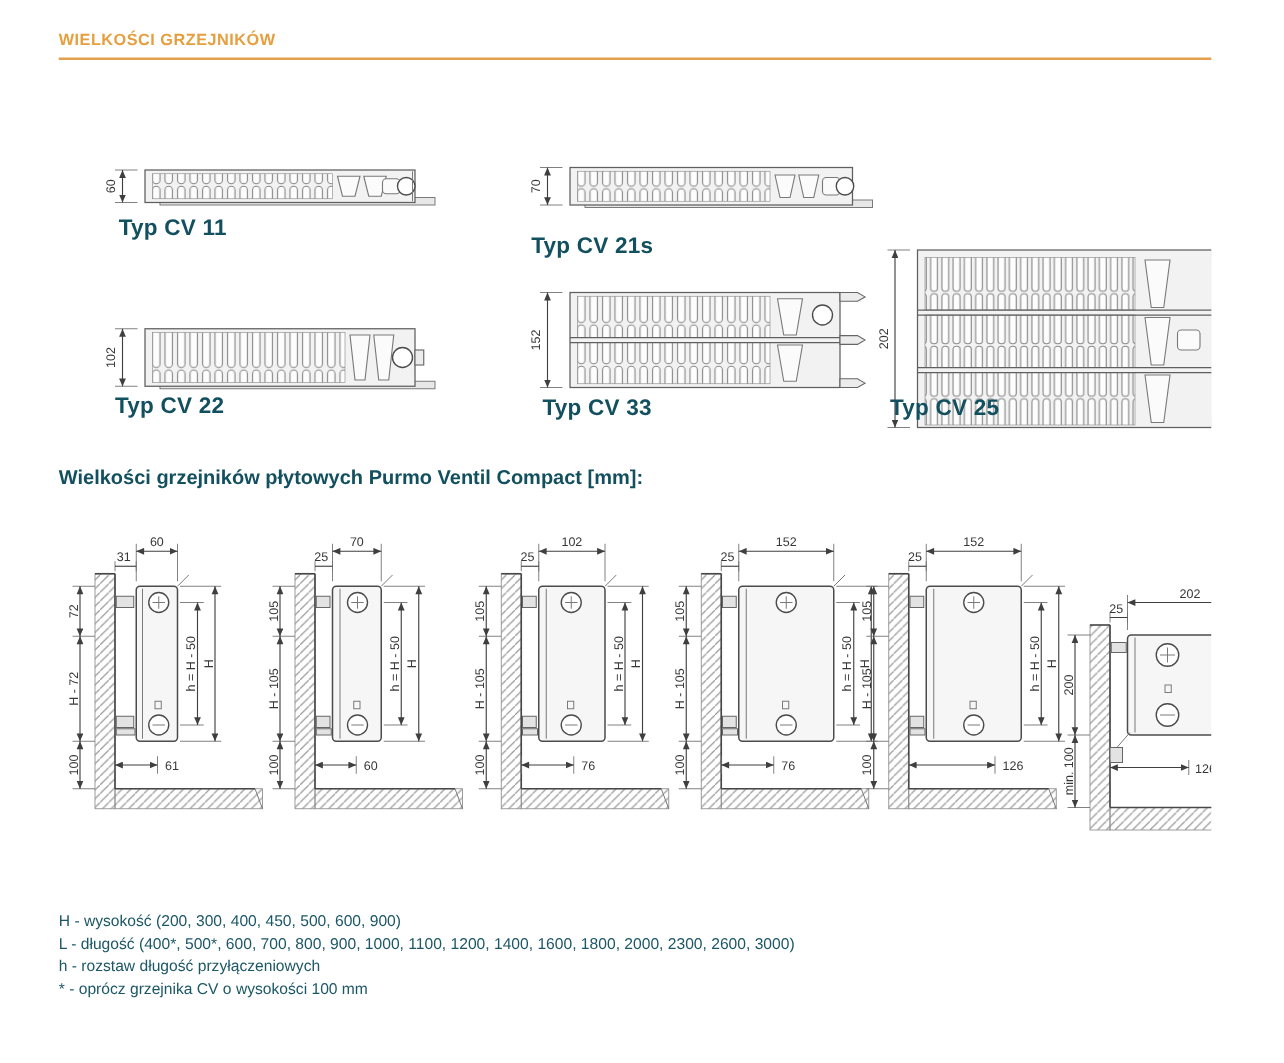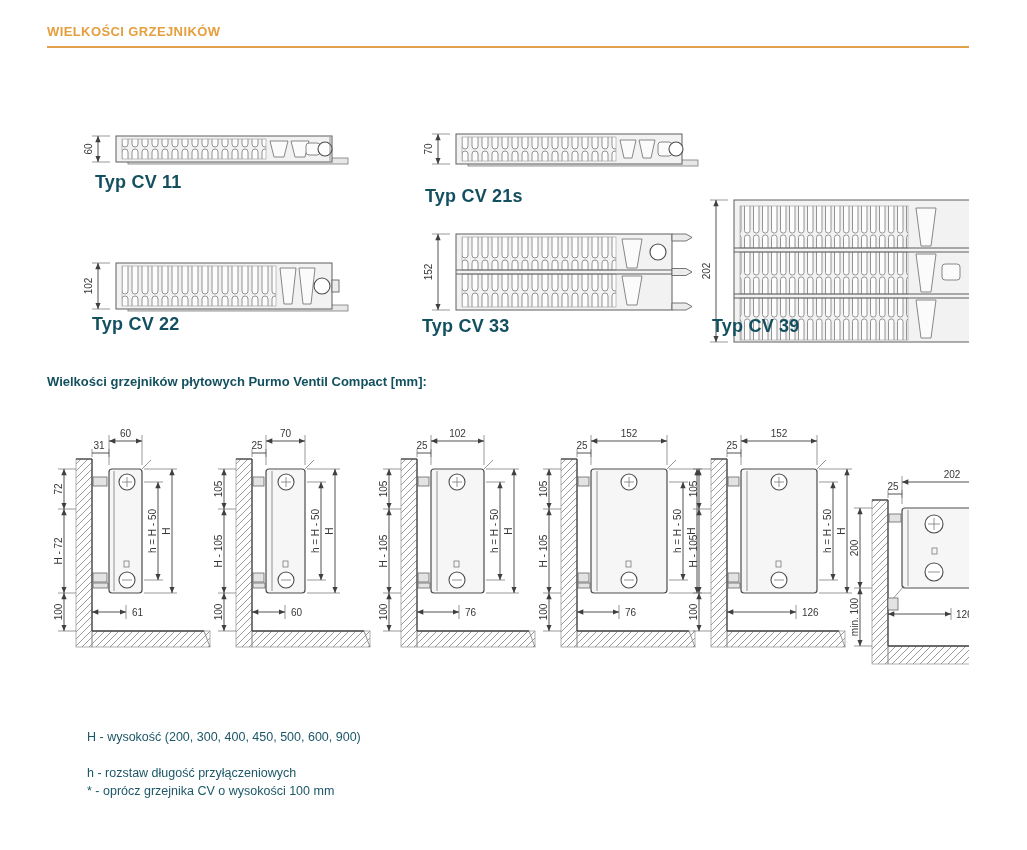--- a/index.html
+++ b/index.html
@@ -11,23 +11,23 @@
   #page-title {
     left:47px; top:24px; font-size:13px; font-weight:700;
     letter-spacing:0.4px; color:#E59F3E;
   }
   #title-rule { left:47px; top:46px; width:933px; height:2px; background:#E2A04C; }
   #accent-bar { left:1020px; top:64px; width:5px; height:786px; background:#EDAE54; }
   .type-label {
     font-size:18px; font-weight:700; color:#13505F; letter-spacing:0.2px;
   }
   #section-heading {
-    left:47px; top:374px; font-size:13px; font-weight:700; color:#13505F;
+    left:47px; top:374px; font-size:16px; font-weight:700; color:#13505F;
   }
-  .legend-line { left:47px; font-size:12.5px; color:#1C5767;margin-left:40px; }
+  .legend-line { left:47px; font-size:12.5px; color:#1C5767; }
   svg { overflow:visible; }
   svg text { font-family:"Liberation Sans", sans-serif; font-size:10px; fill:#373737; }
   .panel  { fill:#f2f2f2; stroke:#5f5f5f; stroke-width:1; }
   .plate  { fill:#e7e7e7; stroke:#7a7a7a; stroke-width:0.8; }
   .finbox { stroke:#8a8a8a; stroke-width:0.5; }
   .poly   { fill:#fbfbfb; stroke:#7a7a7a; stroke-width:0.9; }
   .rail   { stroke:#5f5f5f; stroke-width:1; fill:none; }
   .stub   { fill:#ececec; stroke:#666; stroke-width:0.9; }
   .hatched{ fill:url(#hatch); stroke:#8f8f8f; stroke-width:0.7; }
   .edge   { stroke:#474747; stroke-width:1.3; }
@@ -132,21 +132,21 @@
     <rect x="42" y="48" width="154" height="33" fill="url(#finsD)" class="finbox"></rect>
     <line x1="36" y1="44" x2="252" y2="44" class="rail"></line>
       <line x1="36" y1="48" x2="252" y2="48" class="rail"></line>
     <polygon class="poly" points="202,13 207,42 217,42 222,13"></polygon>
     <polygon class="poly" points="202,50 207,79 217,79 222,50"></polygon>
     <circle cx="238" cy="26" r="8" class="circ"></circle>
     <polygon class="stub" points="252,8 266,8 272,11.5 266,15 252,15"></polygon>
     <polygon class="stub" points="252,42.5 266,42.5 272,46 266,49.5 252,49.5"></polygon>
     <polygon class="stub" points="252,77 266,77 272,80.5 266,84 252,84"></polygon>
   </svg>
-  <div class="abs type-label" style="left:422px;top:316px">Typ CV 33</div>
+  <div class="abs type-label" style="left:434px;top:316px">Typ CV 33</div>
 
   <svg class="abs" style="left:698px;top:192px" width="312" height="158">
     <line x1="12" y1="8" x2="30" y2="8" class="ext"></line>
       <line x1="12" y1="150" x2="30" y2="150" class="ext"></line>
     <line x1="18" y1="8" x2="18" y2="150" class="dim" marker-start="url(#aS)" marker-end="url(#aE)"></line>
     <text transform="rotate(-90 9 79)" x="9" y="82" text-anchor="middle">202</text>
     <rect x="36" y="8" width="236" height="142" class="panel"></rect>
     <rect x="42" y="14" width="168" height="42" fill="url(#finsF)" class="finbox"></rect>
     <rect x="42" y="60" width="168" height="42" fill="url(#finsF)" class="finbox"></rect>
     <rect x="42" y="106" width="168" height="42" fill="url(#finsF)" class="finbox"></rect>
@@ -157,21 +157,21 @@
     <polygon class="poly" points="218,16 223,54 233,54 238,16"></polygon>
     <polygon class="poly" points="218,62 223,100 233,100 238,62"></polygon>
     <polygon class="poly" points="218,108 223,146 233,146 238,108"></polygon>
     <rect x="244" y="72" width="18" height="16" rx="3" class="poly"></rect>
     <polygon class="stub" points="272,7.5 288,7.5 294,11 288,14.5 272,14.5"></polygon>
     <polygon class="stub" points="272,54.5 288,54.5 294,58 288,61.5 272,61.5"></polygon>
     <polygon class="stub" points="272,100.5 288,100.5 294,104 288,107.5 272,107.5"></polygon>
     <polygon class="stub" points="272,142.5 288,142.5 294,146 288,149.5 272,149.5"></polygon>
     <rect x="274" y="71" width="12" height="16" class="stub"></rect>
   </svg>
-  <div class="abs type-label" style="left:712px;top:316px">Typ CV 39</div>
+  <div class="abs type-label" style="left:712px;top:316px">Typ CV 25</div>
 
   <div class="abs" id="section-heading">Wielkości grzejników płytowych Purmo Ventil Compact [mm]:</div>
 
   <svg class="abs" style="left:52px;top:425px" width="170" height="250">
     <rect x="24" y="34" width="16" height="188" class="hatched"></rect>
     <rect x="40" y="206" width="118" height="16" class="hatched"></rect>
     <line x1="24" y1="34" x2="40" y2="34" class="edge"></line>
     <line x1="40" y1="34" x2="40" y2="206" class="edge"></line>
     <line x1="40" y1="206" x2="152" y2="206" class="edge"></line>
     <line x1="152" y1="206" x2="158" y2="222" class="thin"></line>
@@ -464,16 +464,17 @@
     <line x1="169" y1="40" x2="169" y2="120" class="dim" marker-start="url(#aS)" marker-end="url(#aE)"></line>
     <text transform="rotate(-90 151 80)" x="151" y="83" text-anchor="middle">150</text>
     <text transform="rotate(-90 165 80)" x="165" y="83" text-anchor="middle">200</text>
     <line x1="38" y1="140" x2="38" y2="152" class="ext"></line>
       <line x1="101" y1="140" x2="101" y2="152" class="ext"></line>
     <line x1="38" y1="146" x2="101" y2="146" class="dim" marker-start="url(#aS)" marker-end="url(#aE)"></line>
     <text x="106" y="150">126</text>
   </svg>
 
   <div class="abs legend-line" style="top:730px">H - wysokość (200, 300, 400, 450, 500, 600, 900)</div>
+  <div class="abs legend-line" style="top:748px">L - długość (400*, 500*, 600, 700, 800, 900, 1000, 1100, 1200, 1400, 1600, 1800, 2000, 2300, 2600, 3000)</div>
   <div class="abs legend-line" style="top:766px">h - rozstaw długość przyłączeniowych</div>
   <div class="abs legend-line" style="top:784px">* - oprócz grzejnika CV o wysokości 100 mm</div>
 
 </div>
 
 </body></html>

